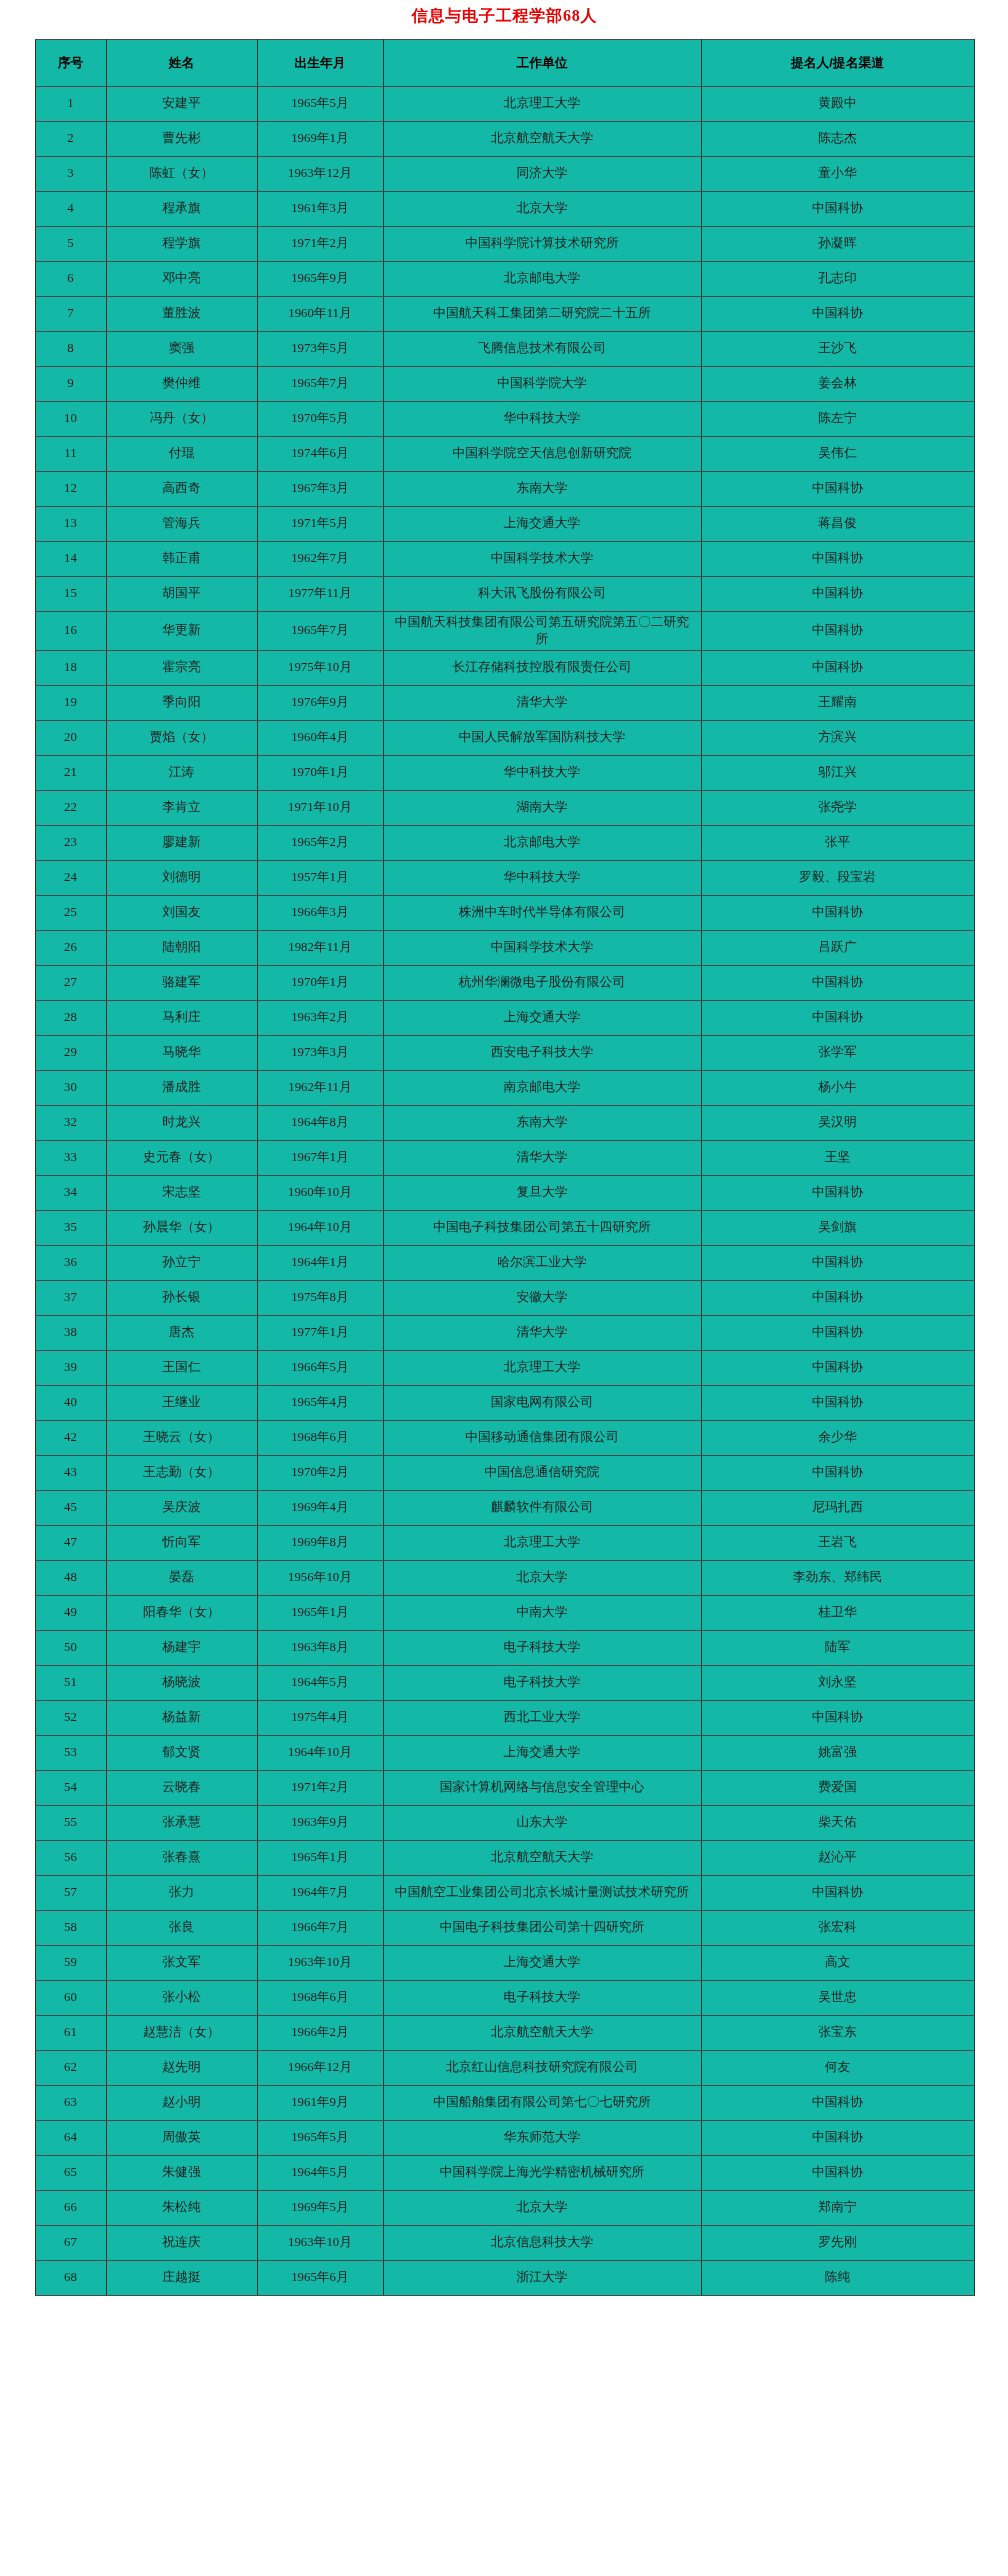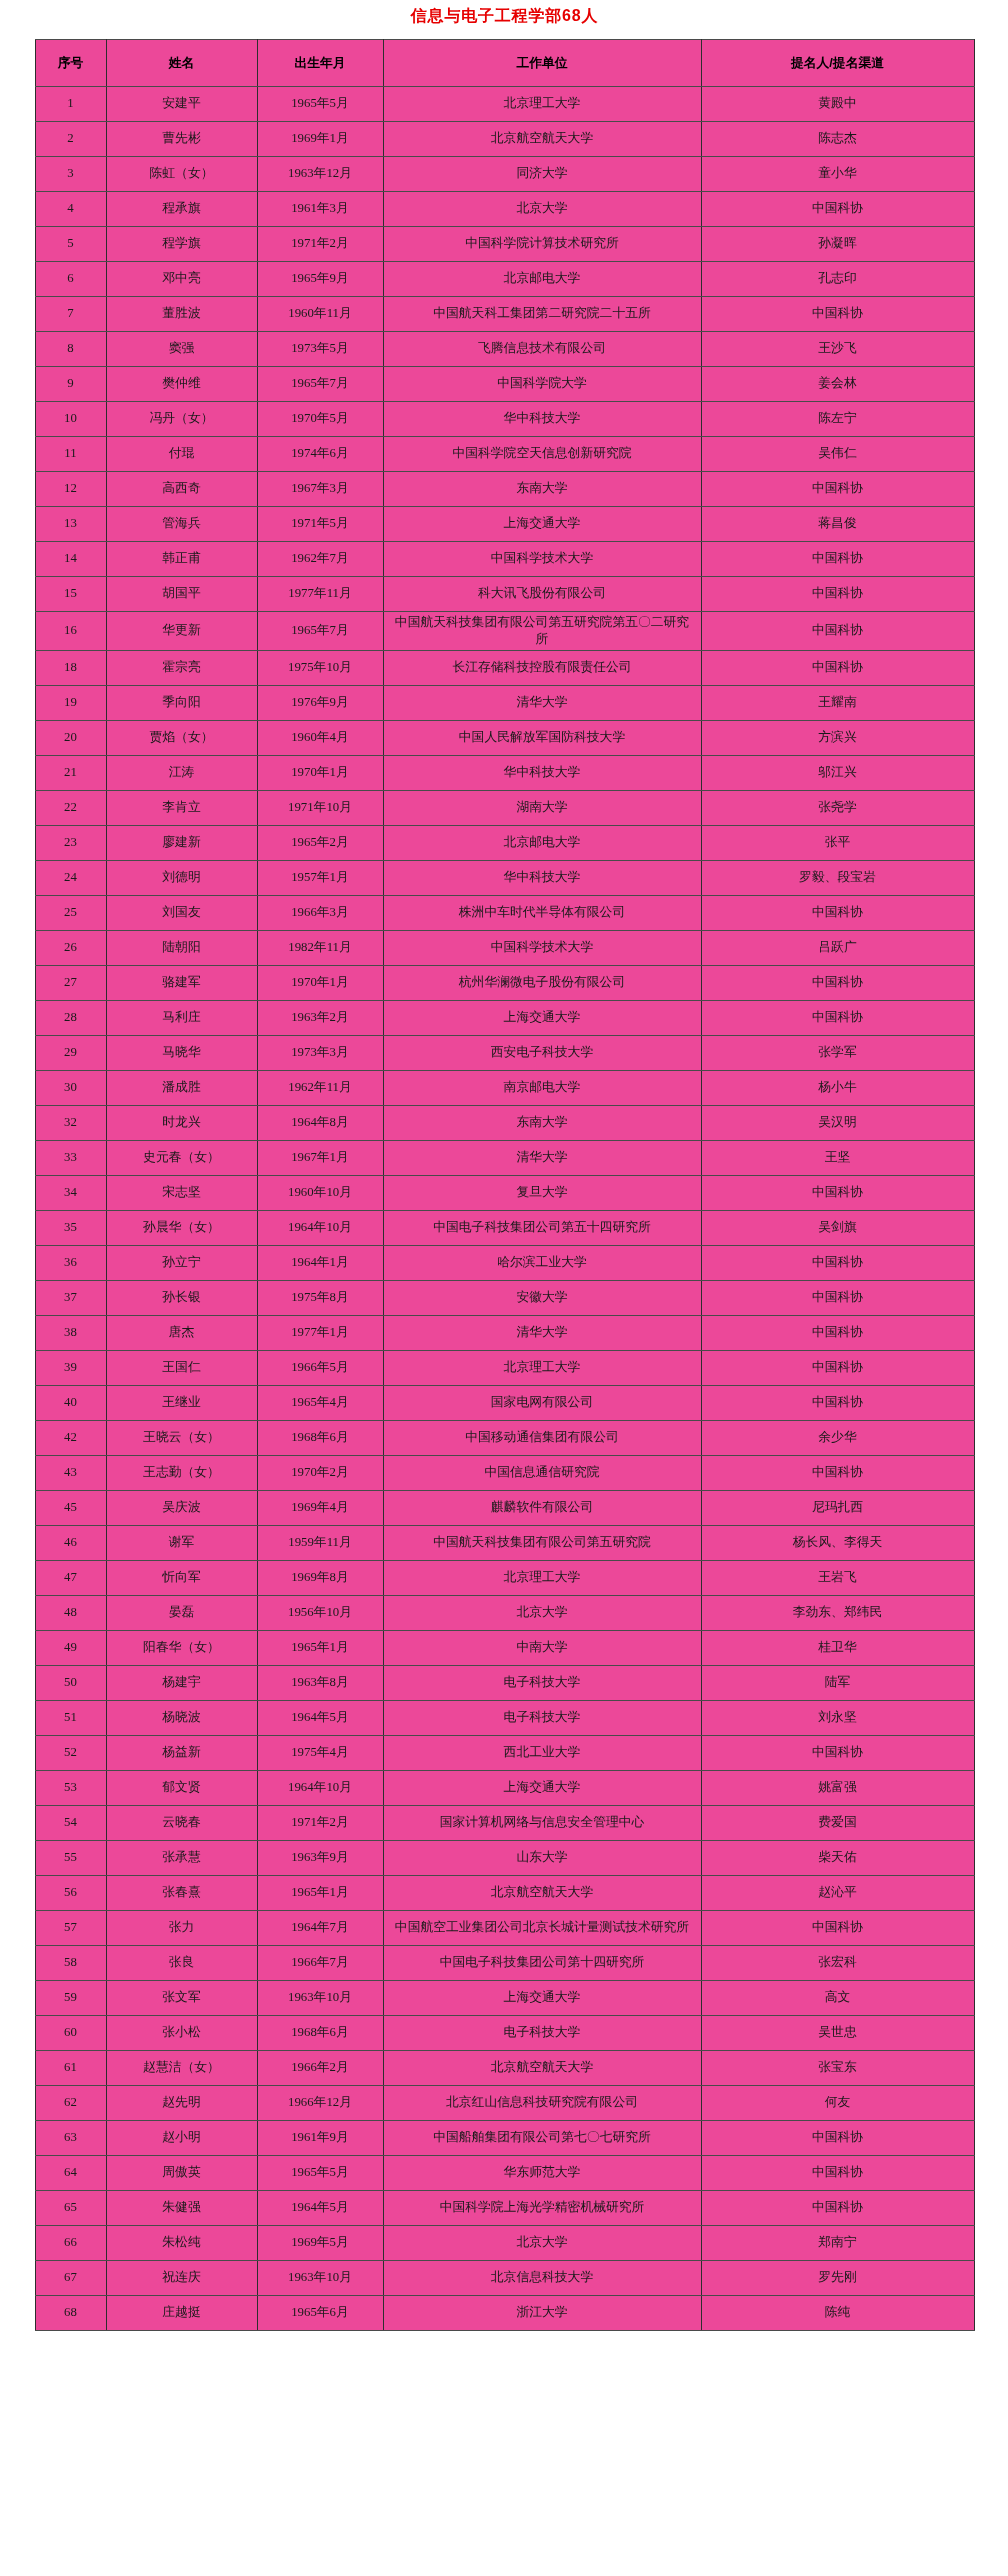--- a/index.html
+++ b/index.html
@@ -16,32 +16,32 @@
     width: 1009px;
     min-height: 2576px;
     background: #ffffff;
     box-sizing: border-box;
     padding-top: 6px;
   }
   .doc-title {
     width: 939px;
     margin: 0 auto 9px auto;
     text-align: center;
-    font-family: Liberation Sans, sans-serif;
+    font-family: Liberation Serif, serif;
     font-weight: bold;
     font-size: 16px;
     color: #e60000;
     letter-spacing: 0.8px;
   }
   table.roster {
     width: 939px;
     margin: 12px auto;
     border-collapse: collapse;
     table-layout: fixed;
-    background: #ec4899;
+    background: #14b8a6;
   }
   table.roster th, table.roster td {
     border-left: 0.8px solid #2e2e2e;
     border-right: 0.8px solid #2e2e2e;
     border-top: 1.5px solid #4a4a4a;
     border-bottom: 1.5px solid #4a4a4a;
     text-align: center;
     vertical-align: middle;
     box-sizing: border-box;
     padding: 1.5px 7.5px;
@@ -372,27 +372,20 @@
           <td class="col-nom">中国科协</td>
         </tr>
         <tr>
           <td class="col-idx">45</td>
           <td class="col-name">吴庆波</td>
           <td class="col-birth">1969年4月</td>
           <td class="col-unit">麒麟软件有限公司</td>
           <td class="col-nom">尼玛扎西</td>
         </tr>
         <tr>
-          <td class="col-idx">46</td>
-          <td class="col-name">谢军</td>
-          <td class="col-birth">1959年11月</td>
-          <td class="col-unit">中国航天科技集团有限公司第五研究院</td>
-          <td class="col-nom">杨长风、李得天</td>
-        </tr>
-        <tr>
           <td class="col-idx">47</td>
           <td class="col-name">忻向军</td>
           <td class="col-birth">1969年8月</td>
           <td class="col-unit">北京理工大学</td>
           <td class="col-nom">王岩飞</td>
         </tr>
         <tr>
           <td class="col-idx">48</td>
           <td class="col-name">晏磊</td>
           <td class="col-birth">1956年10月</td>

